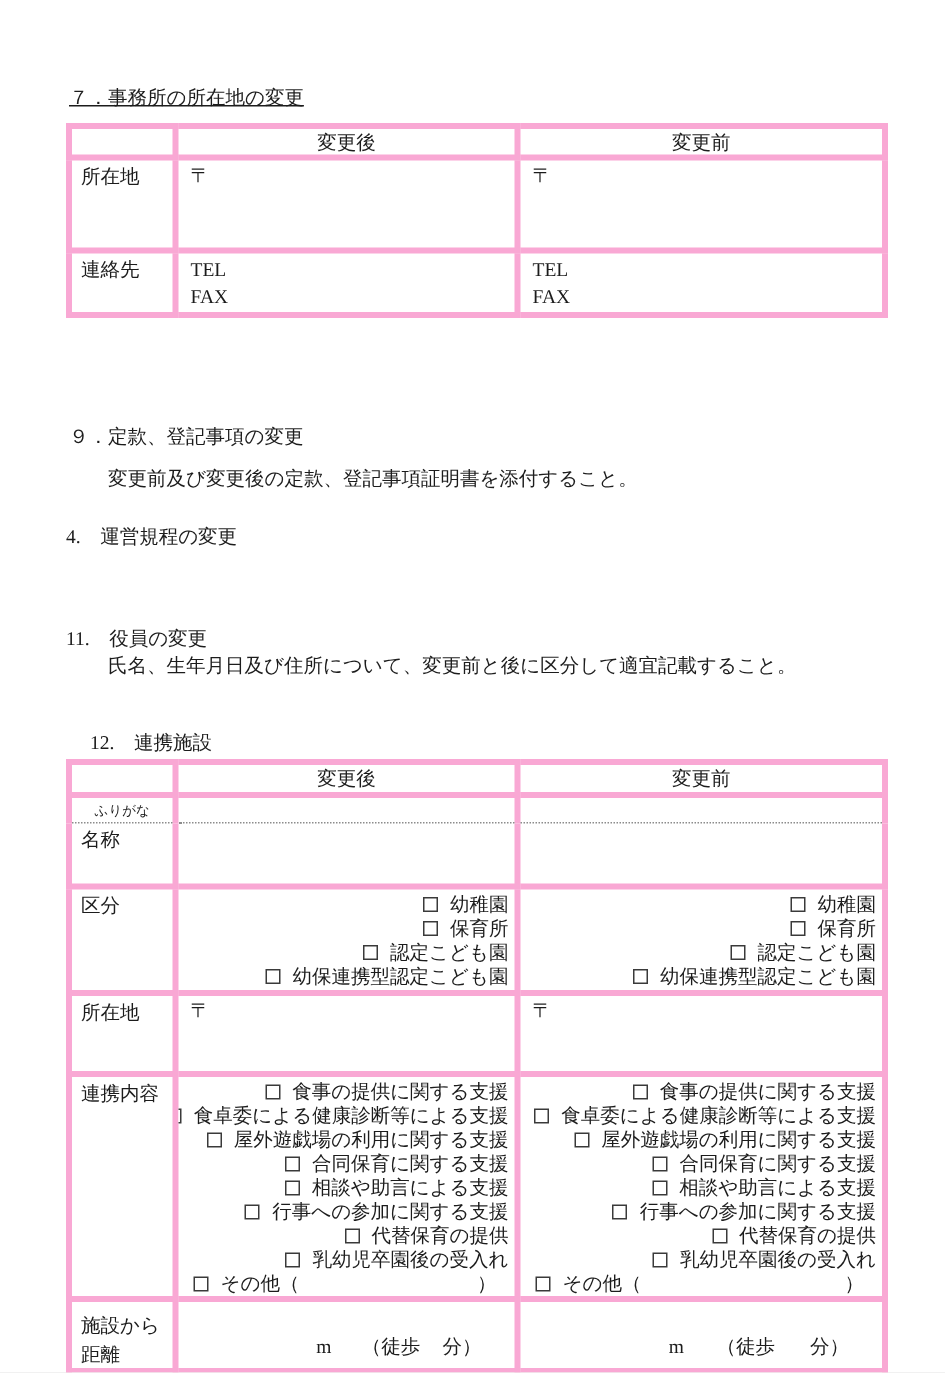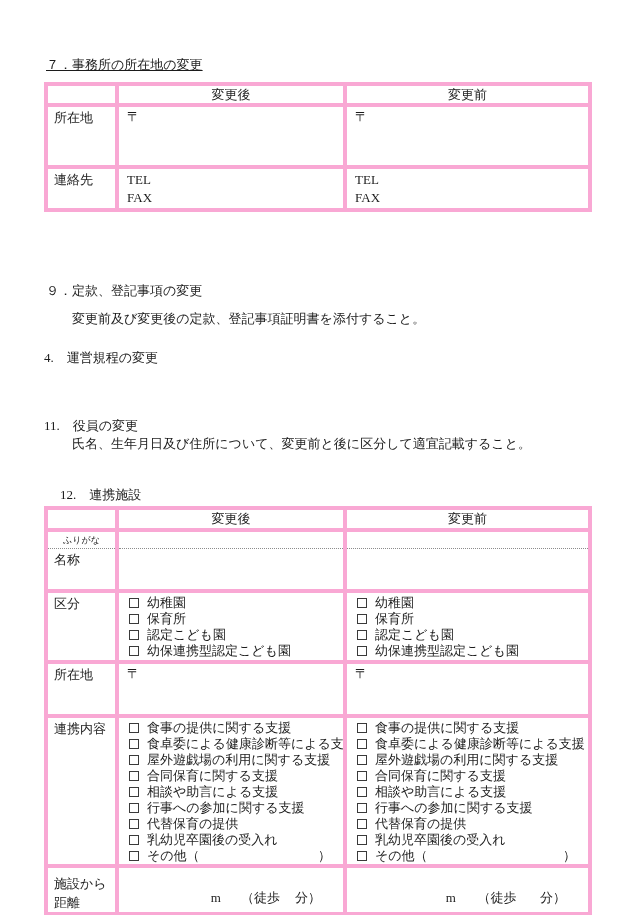--- a/index.html
+++ b/index.html
@@ -32,21 +32,21 @@
   #t12 col.c-lbl { width:71px; } #t12 col.c-after { width:228px; } #t12 col.c-before { width:245px; }
   #t12 tr.hdr td { height:18px; text-align:center; line-height:18px; }
   #t12 tr.r-furi td { height:15px; border-bottom:1px dotted #8c8c8c; }
   #t12 tr.r-name td { height:37px; border-top:1px dotted #8c8c8c; }
   #t12 tr.r-cat td { height:64px; }
   #t12 tr.r-loc td { height:47px; }
   #t12 tr.r-coop td { height:143px; }
   #t12 tr.r-dist td { height:42px; vertical-align:bottom; }
   .furi-lbl { font-size:9px; text-align:center; line-height:14px; padding:1px 0 0 0 !important; }
   .ck-list { padding:2px 4px 0 8px; }
-  .ck-line { display:flex; align-items:center; line-height:16px; height:16px; white-space:nowrap; }
+  .ck-line { display:flex; align-items:center; line-height:16px; height:16px; white-space:nowrap;justify-content:flex-end; }
   .ckbox { flex:0 0 auto; display:inline-block; width:8px; height:8px; border:1px solid #3a3a3a; margin:0 8px 0 2px; background:#fff; }
   .other-line .paren-close { margin-left:auto; margin-right:8px; }
   .dist-line { display:flex; line-height:16px; padding:0 0 6px 0; }
   .dist-line .d-unit { margin-left:41%; }
   .dist-line .d-walk { margin-left:9%; }
   .dist-line .d-min  { margin-left:auto; margin-right:22px; }
   .dist-lbl { line-height:19px; padding:2px 2px 0 6px !important; }
   .postal { display:inline-block; }
 </style>
 </head>

